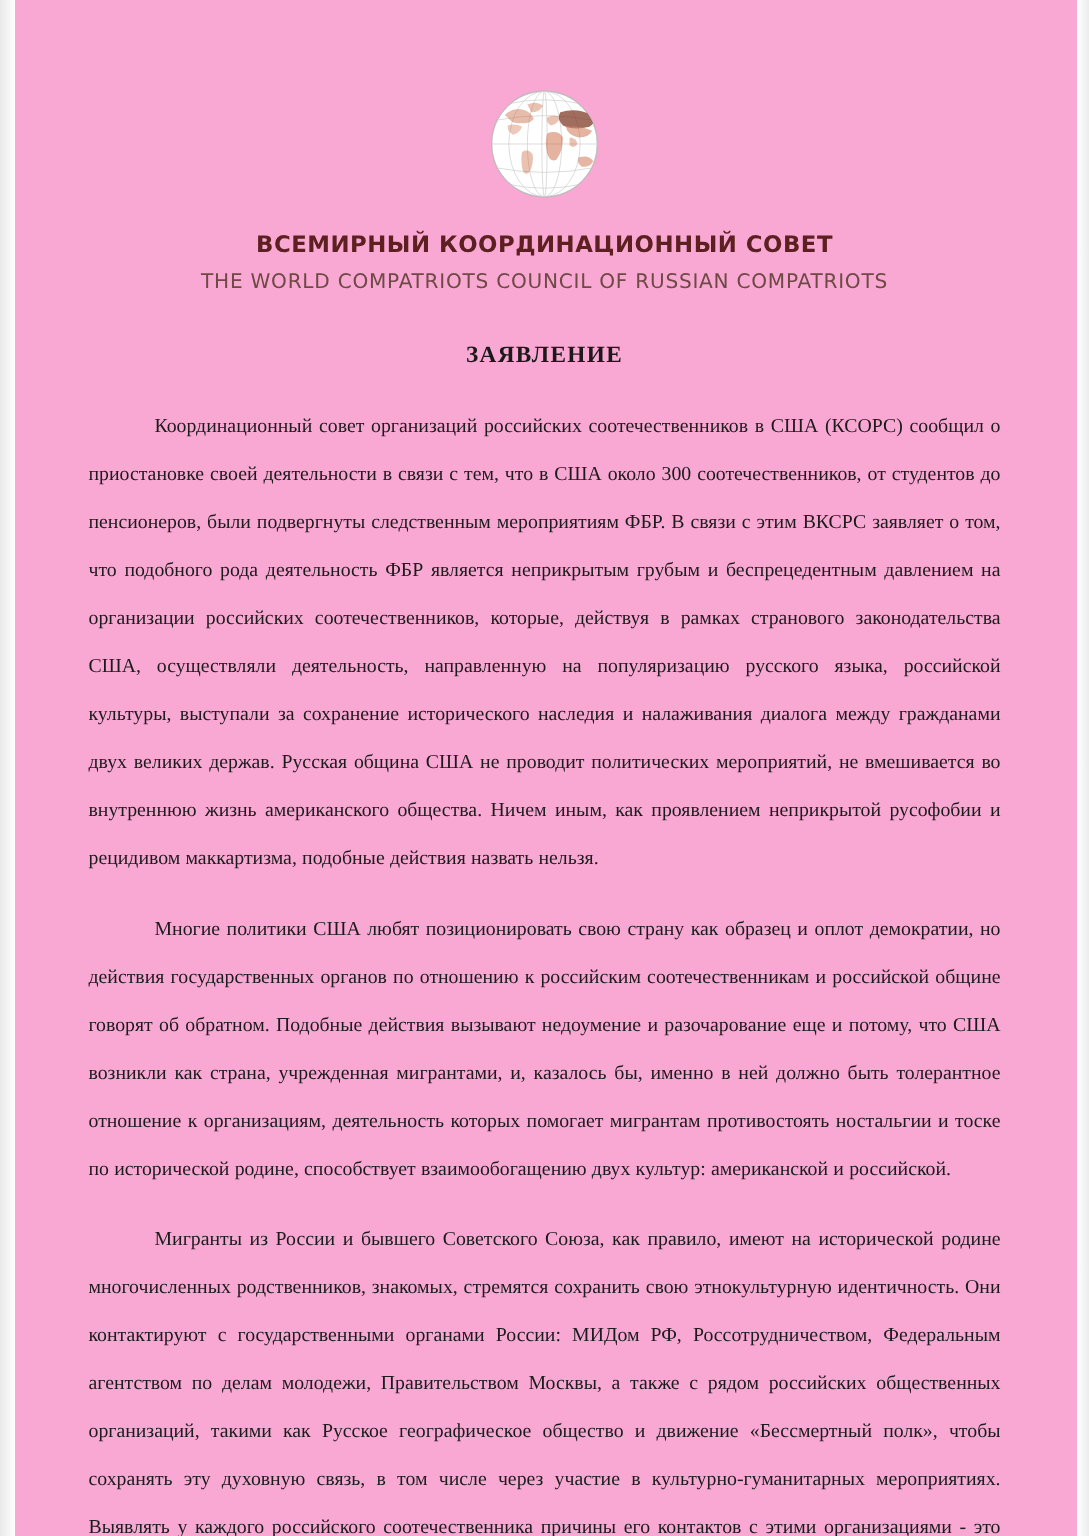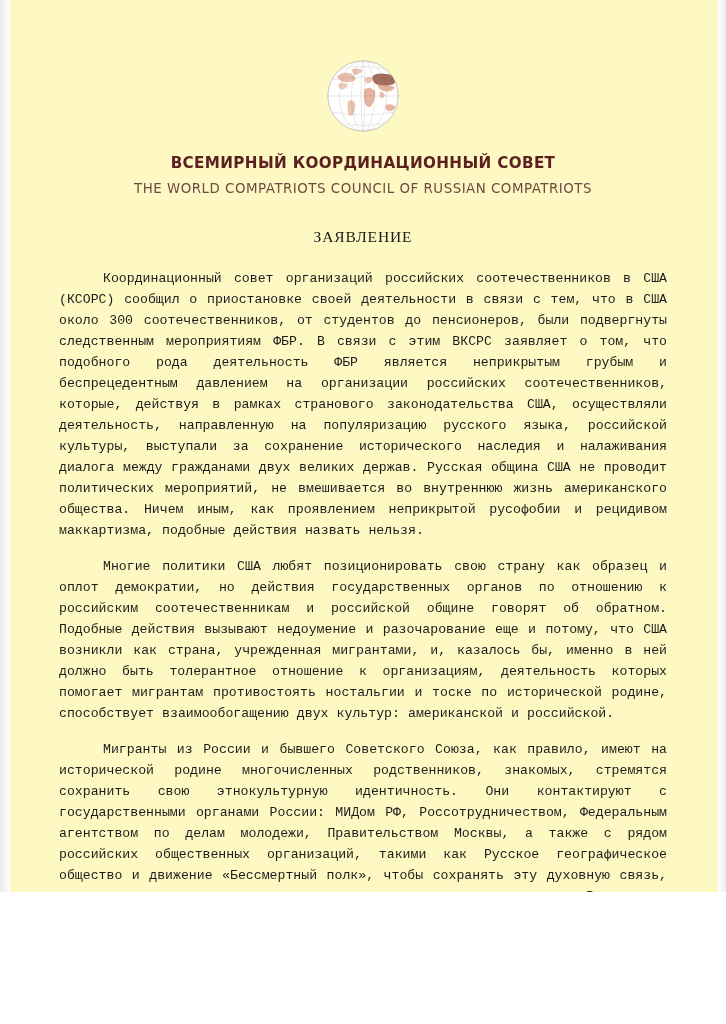--- a/index.html
+++ b/index.html
@@ -6,22 +6,22 @@
     margin: 0;
     padding: 0;
     background: #ffffff;
   }
   body {
     font-family: "Liberation Serif", serif;
   }
   #page {
     position: relative;
     width: 726px;
-    height: 892px;
-    background: #fef9c3;
+    height: 1024px;
+    background: #f9a8d4;
     overflow: hidden;
     box-sizing: border-box;
   }
   
   #page::before {
     content: "";
     position: absolute;
     top: 0; left: 0; width: 10px; height: 100%;
     background: linear-gradient(to right, #e9e9e9, #ffffff);
     pointer-events: none;
@@ -71,39 +71,39 @@
     letter-spacing: 0.5px;
     color: #6d4a44;
     white-space: nowrap;
   }
 
   
   .doc-title {
     text-align: center;
     margin-top: 32px;
     font-family: "Liberation Serif", serif;
-    font-weight: normal;
+    font-weight: bold;
     font-size: 15.5px;
     letter-spacing: 0.9px;
     color: #1a1a1a;
   }
 
   
   .body-text {
     margin: 0 auto;
     width: 608px;
     padding-top: 22px;
   }
   .para {
     text-align: justify;
     text-justify: inter-word;
     text-indent: 44px;
-    font-family: Liberation Mono, monospace;
+    font-family: Liberation Serif, serif;
     font-size: 13.2px;
-    line-height: 21px;
+    line-height: 32px;
     color: #1c1c1c;
     margin: 0 0 15px 0;
     word-spacing: 0.2px;
   }
   .para:last-child { margin-bottom: 0; }
 
   
   .sig-block {
     margin: 0 auto;
     width: 608px;

